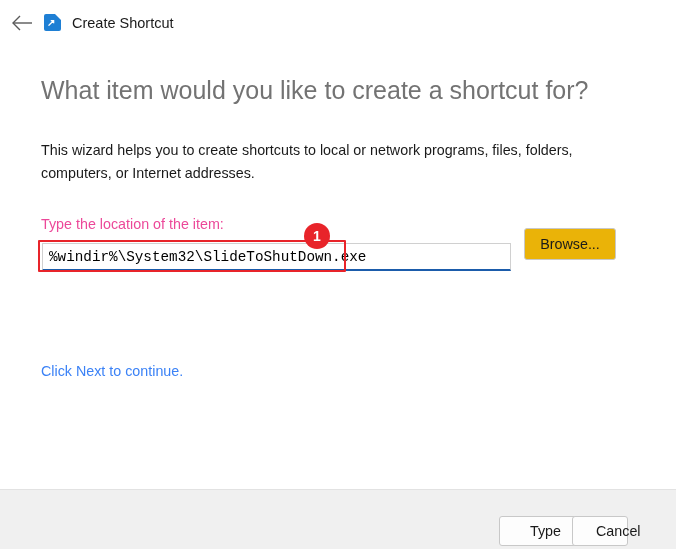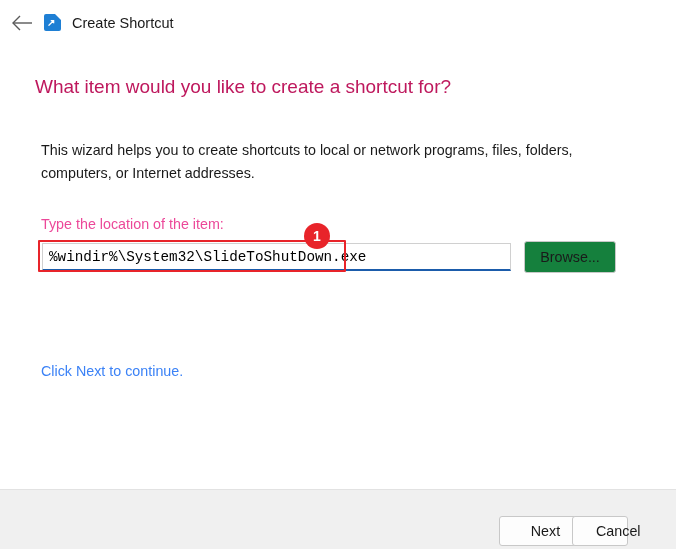--- a/index.html
+++ b/index.html
@@ -73,23 +73,23 @@
   
   .content {
     position: absolute;
     left: 0; top: 46px;
     width: 676px;
     height: 443px;
     background: #ffffff;
   }
   .heading {
     position: absolute;
-    left: 35px; top: 30px;
-    font-size: 19px;
-    color: #be185d;
+    left: 41px; top: 30px;
+    font-size: 25px;
+    color: #737373;
   }
   .desc {
     position: absolute;
     left: 41px; top: 93px;
     width: 565px;
     font-size: 14.3px;
     color: #1a1a1a;
     line-height: 23px;
   }
   .field-label {
@@ -108,25 +108,25 @@
     border-bottom: 2px solid #1b5cab;
     background: #ffffff;
     font-family: Liberation Mono, monospace;
     font-size: 14.3px;
     color: #000000;
     padding: 0 6px;
     outline: none;
   }
   .browse-btn {
     position: absolute;
-    left: 524px; top: 195px;
+    left: 524px; top: 182px;
     width: 92px;
     height: 32px;
     box-sizing: border-box;
-    background: #15803d;
+    background: #eab308;
     border: 1px solid #c8c8c8;
     border-radius: 3px;
     font-family: "Liberation Sans", sans-serif;
     font-size: 14.3px;
     color: #1a1a1a;
     cursor: default;
   }
   .click-next {
     position: absolute;
     left: 41px; top: 317px;
@@ -234,14 +234,14 @@
 
 </div>
 
 <div class="hl-input"></div>
 <div class="badge badge-1">1</div>
 
 <div class="hl-next"></div>
 <div class="badge badge-2">2</div>
 
 <div class="footer"></div>
-<button class="btn btn-next">Next</button>
+<button class="btn btn-next">Type</button>
 <button class="btn btn-cancel">Cancel</button>
 
 </body></html>

